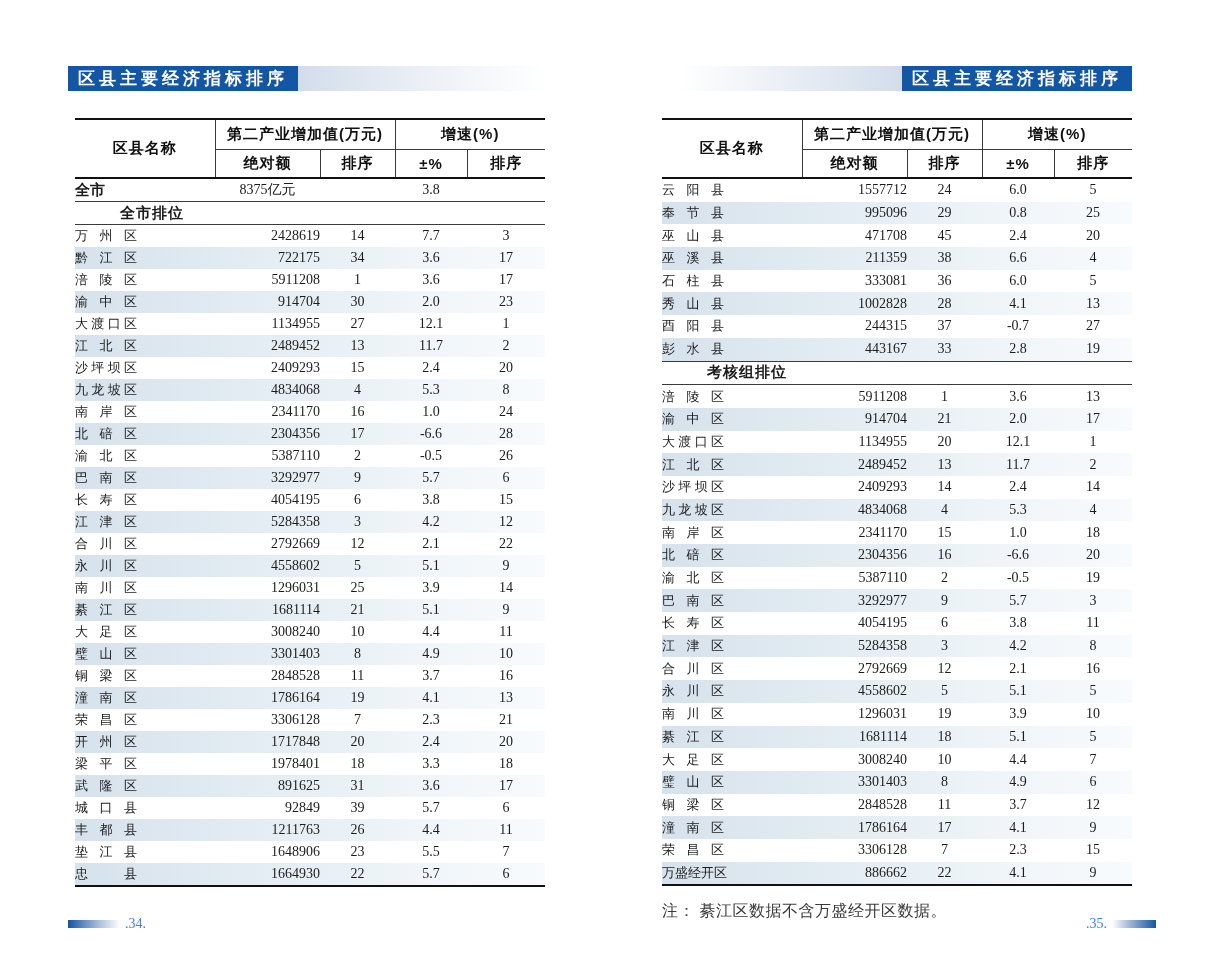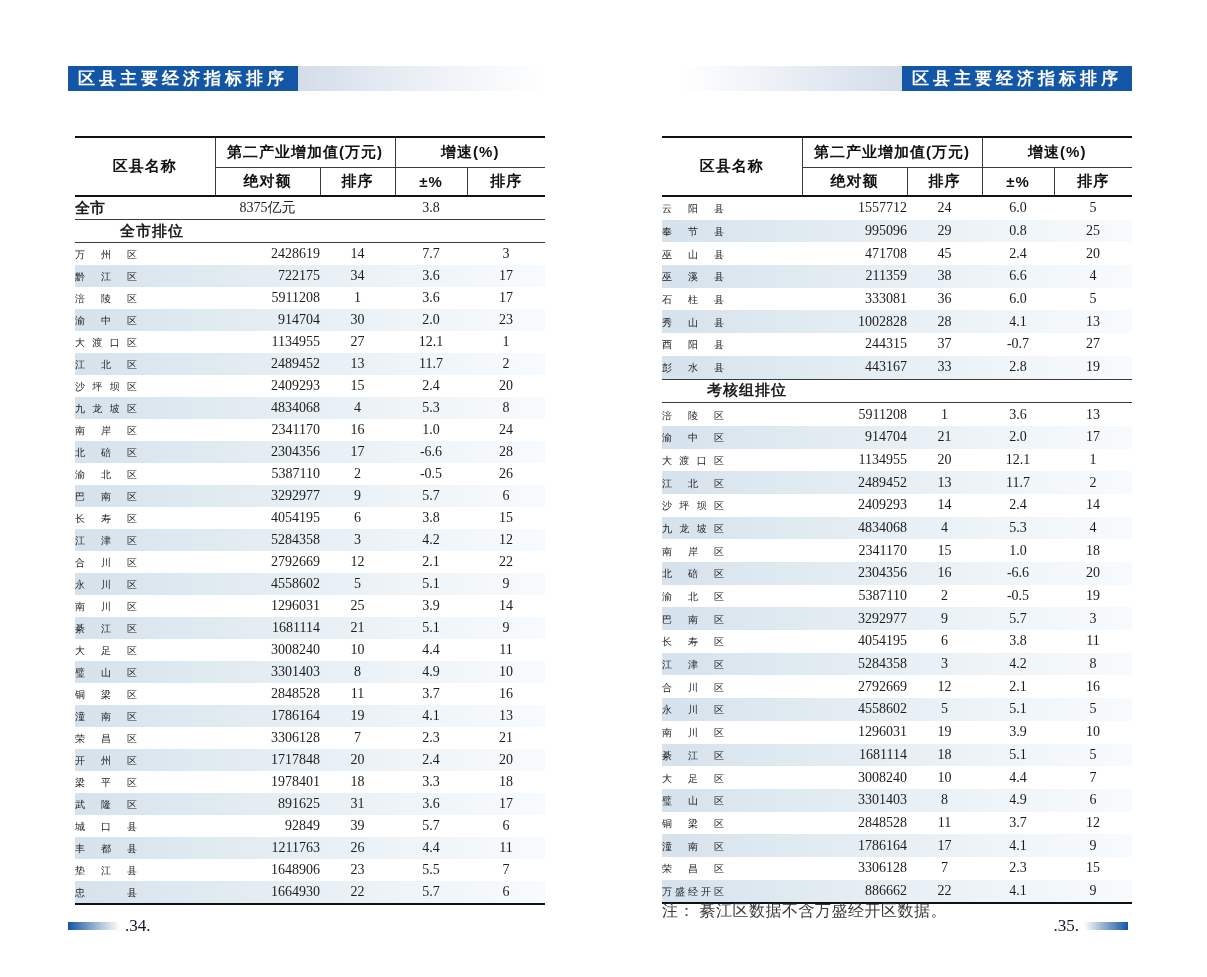--- a/index.html
+++ b/index.html
@@ -16,60 +16,60 @@
   .banner{position:absolute;top:66px;height:25px;display:flex;}
   .banner-box{background:var(--blue);color:#fff;height:25px;line-height:25px;
               font-family:"Liberation Sans","DejaVu Sans",sans-serif;font-weight:bold;
               font-size:17px;letter-spacing:4px;padding:0 10px;white-space:nowrap;}
   .strip-r{flex:1;height:25px;background:linear-gradient(90deg,#d3dde9 0%,#e9eef5 45%,#ffffff 100%);}
   .strip-l{flex:1;height:25px;background:linear-gradient(90deg,#ffffff 0%,#e9eef5 50%,#d3dde9 100%);}
   #banner-left{left:68px;width:477px;}
   #banner-right{left:680px;width:452px;}
 
   
-  table.t{position:absolute;top:136px;width:470px;border-collapse:collapse;table-layout:fixed;
+  table.t{position:absolute;top:118px;width:470px;border-collapse:collapse;table-layout:fixed;
           border-top:2px solid var(--heavy);border-bottom:2px solid var(--heavy);}
   #table-left{left:75px;}
   #table-right{left:662px;}
   .t thead th{font-family:"Liberation Sans","DejaVu Sans",sans-serif;font-weight:bold;
               font-size:15px;color:#111;padding:0;letter-spacing:1px;}
   .t thead tr.hr1 th{height:29px;}
   .t thead tr.hr2 th{height:27px;}
   .t thead{border-bottom:2px solid var(--heavy);}
   th.thname{color:var(--hblue);font-size:15.5px;letter-spacing:2px;border-right:1px solid var(--line);}
   th.g1{border-right:1px solid var(--line);border-bottom:1px solid var(--line);}
   th.g2{border-bottom:1px solid var(--line);}
   th.b-r{border-right:1px solid var(--line);}
 
   .t tbody td{padding:0;font-size:14px;height:22px;}
   #table-right tbody td{height:22.7px;}
   td.name{text-align:left;padding-left:45px;}
-  span.jn{display:inline-block;min-width:62px;text-align:justify;text-align-last:justify;font-size:10px;}
+  span.jn{display:inline-block;min-width:62px;text-align:justify;text-align-last:justify;font-size:13px;}
   td.abs{text-align:right;padding-right:12px;}
   td.rank,td.pct,td.rank2{text-align:center;}
   tr.stripe{background:linear-gradient(90deg,#d6e2ec 0%,#e4edf3 40%,#f8fbfd 100%);}
   tr.summary td{border-bottom:1px solid var(--line);}
   tr.summary td.sumname{font-family:"Liberation Sans","DejaVu Sans",sans-serif;font-weight:bold;
                         font-size:15px;text-align:left;}
   tr.summary td.sumabs{text-align:center;font-size:14px;}
   tr.section td{border-top:1px solid var(--line);border-bottom:1px solid var(--line);
                 font-family:"Liberation Sans","DejaVu Sans",sans-serif;font-weight:bold;
                 font-size:15px;text-align:left;padding-left:45px;letter-spacing:1px;}
 
   
   .note{position:absolute;left:662px;top:901px;width:470px;font-size:16px;color:#3a3a3a;
         letter-spacing:0.5px;}
   .footer{position:absolute;top:916px;display:flex;align-items:center;}
   #footer-left{left:68px;}
-  #footer-right{left:658px;width:470px;justify-content:flex-end;}
+  #footer-right{left:686px;width:470px;justify-content:flex-end;}
   .bar-left{display:inline-block;width:52px;height:8px;
             background:linear-gradient(90deg,var(--blue) 0%,#9fb7d4 55%,#ffffff 100%);}
   .bar-right{display:inline-block;width:44px;height:8px;
              background:linear-gradient(90deg,#ffffff 0%,#9fb7d4 40%,var(--blue) 100%);}
-  .pagenum{font-size:17px;color:#0f172a;margin:0 5px;}
+  .pagenum{font-size:14px;color:#3b82f6;margin:0 5px;}
 </style>
 </head>
 <body>
 
 <div class="canvas">
 
   <div class="banner" id="banner-left">
     <div class="banner-box">区县主要经济指标排序</div>
     <div class="strip-r"></div>
   </div>

